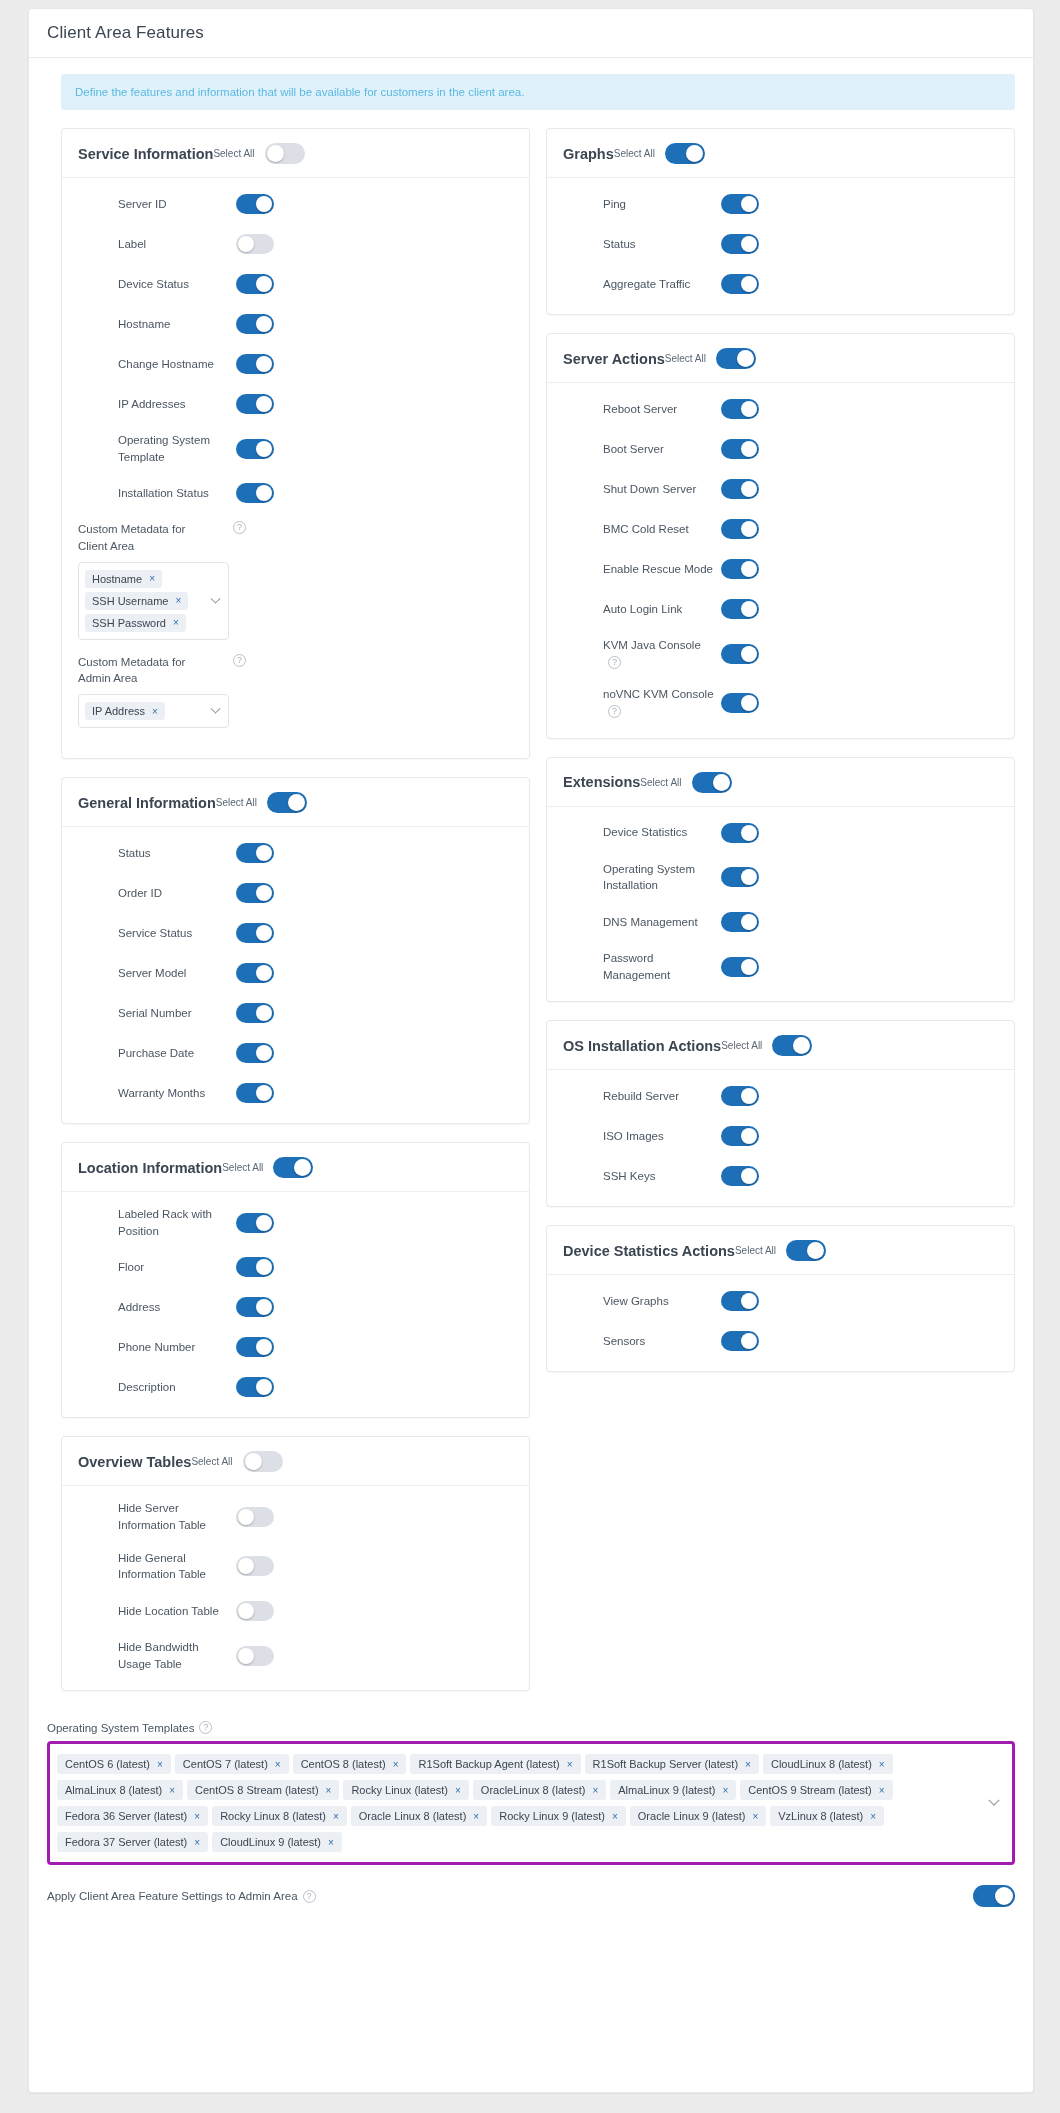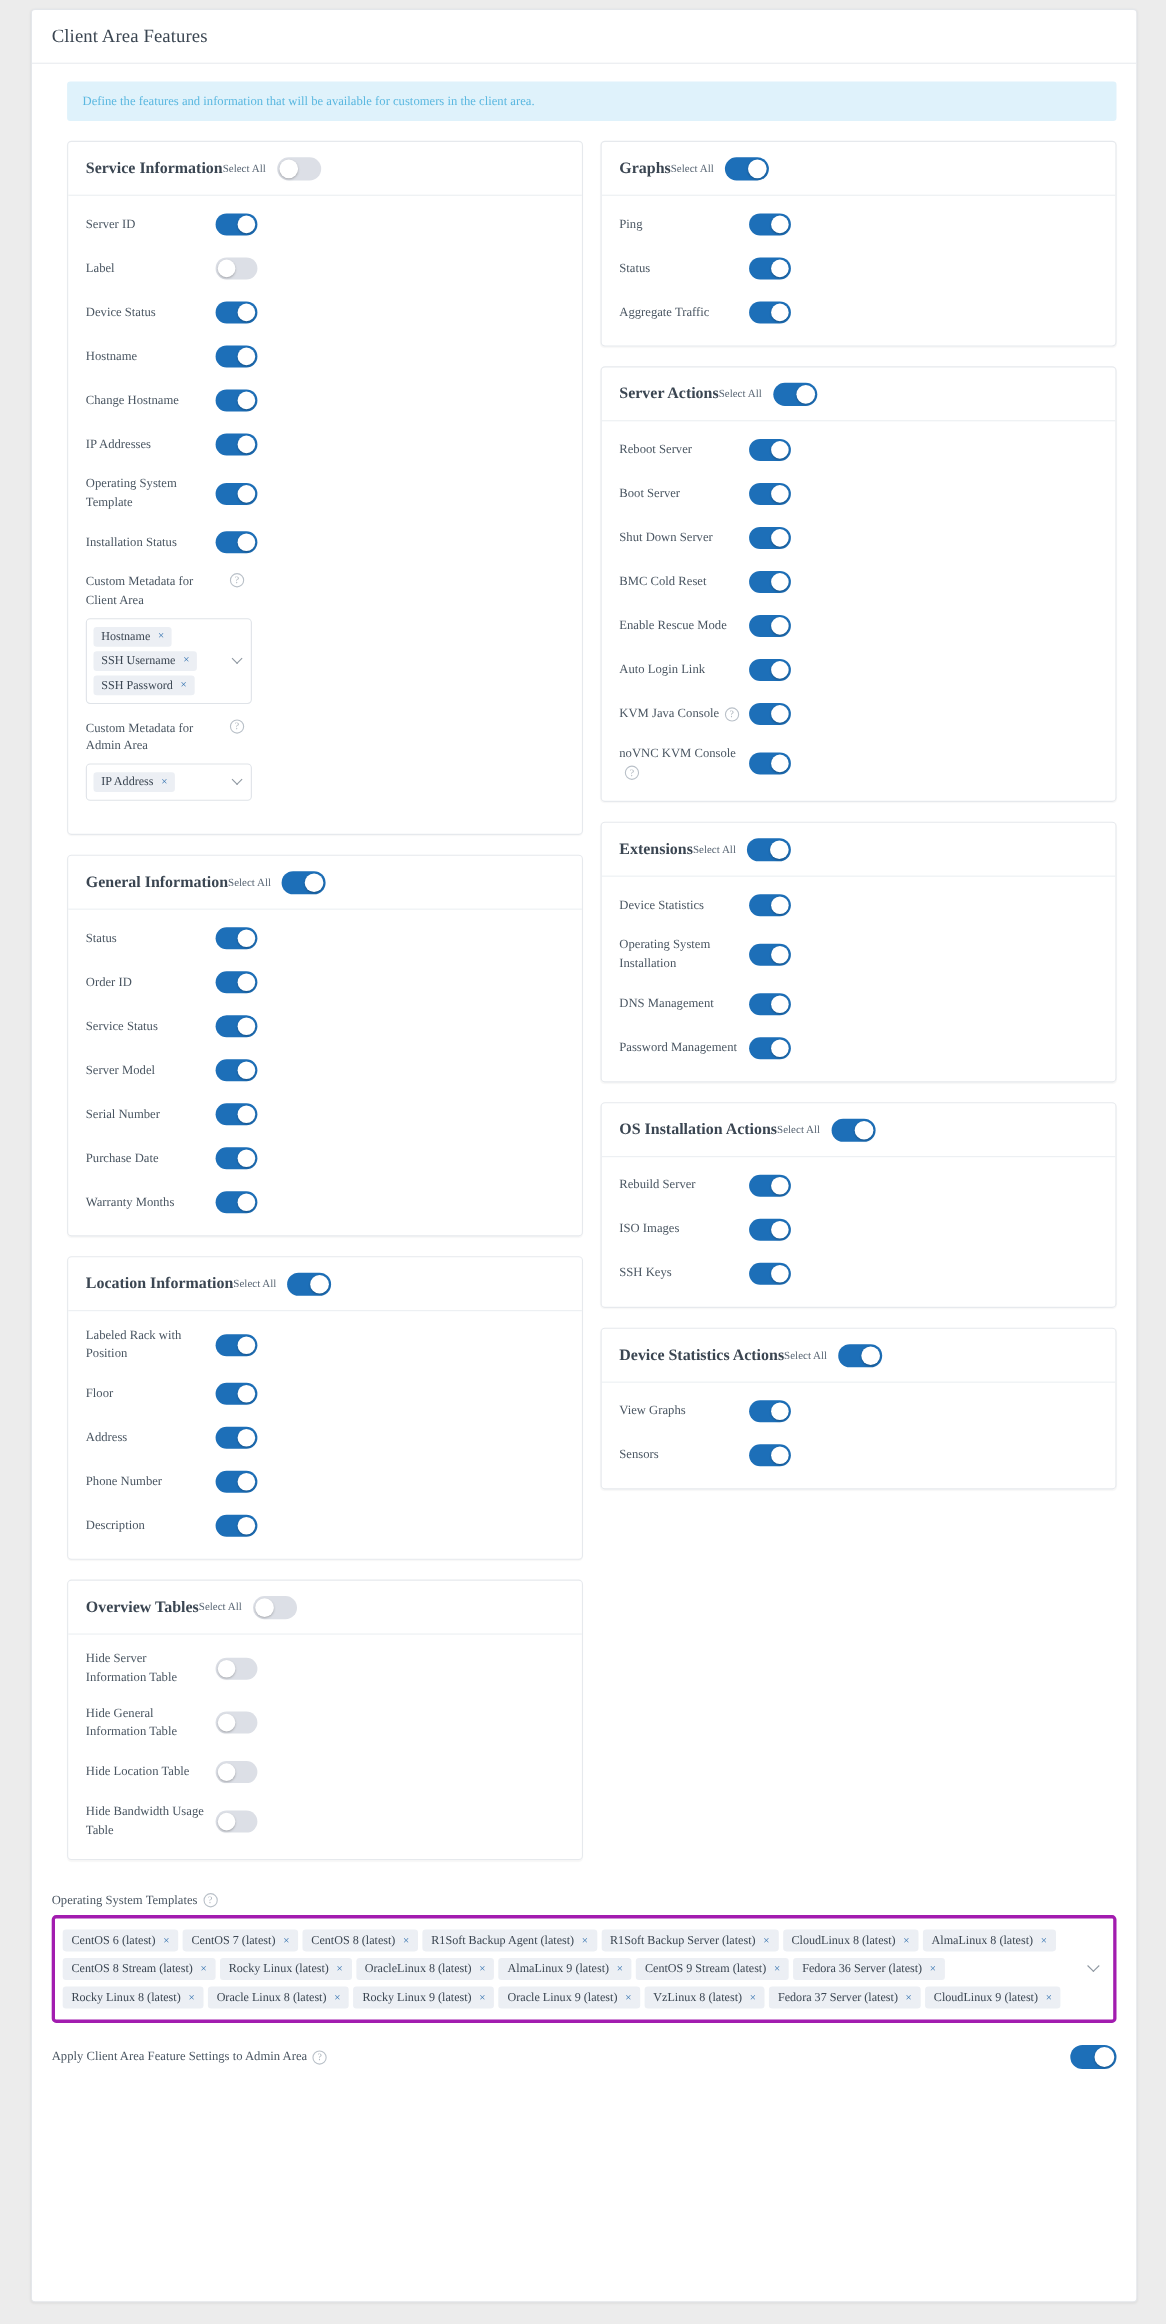--- a/index.html
+++ b/index.html
@@ -7,21 +7,20 @@
     width: 1060px;
     background: #ececec;
     font-family: "Liberation Sans", sans-serif;
     -webkit-font-smoothing: antialiased;
   }
   .page {
     width: 1060px;
     min-height: 2113px;
     background: #ececec;
     padding: 8px 14px 10px 28px;
-    font-family: Liberation Serif, serif;
   }
   .panel {
     background: #ffffff;
     border: 1px solid #e3e6ea;
     border-radius: 4px;
     box-shadow: 0 1px 2px rgba(0,0,0,0.05);
     width: 1006px;
     min-height: 2085px;
     position: relative;
   }
@@ -80,20 +79,21 @@
     margin-bottom: 16px;
   }
   .row:last-child { margin-bottom: 2px; }
   .row-label {
     font-size: 11.5px;
     color: #4a5662;
     line-height: 1.45;
     width: 118px;
     flex: 0 0 118px;
     padding-right: 6px;
+    margin-left: 40px;
   }
 
   
   .toggle {
     width: 38px;
     height: 20px;
     border-radius: 10px;
     position: relative;
     flex: 0 0 38px;
     display: inline-block;
@@ -136,21 +136,21 @@
   
   .field-label {
     font-size: 11.5px;
     color: #4a5662;
     line-height: 1.45;
     width: 126px;
     display: inline-block;
     vertical-align: top;
   }
   .meta-block { margin-bottom: 14px; }
-  .meta-head { display: flex; align-items: flex-start; }
+  .meta-head { display: flex; align-items: flex-start; gap: 24px; }
   .multiselect {
     margin-top: 7px;
     border: 1px solid #dfe3e8;
     border-radius: 4px;
     background: #fff;
     min-height: 30px;
     padding: 5px 26px 5px 6px;
     position: relative;
     width: 151px;
     cursor: pointer;

